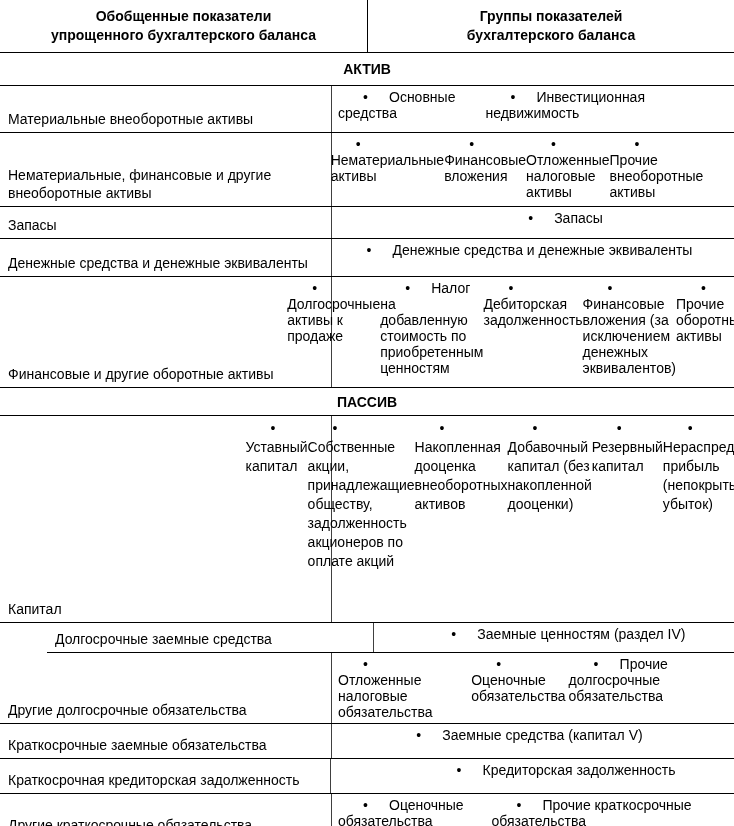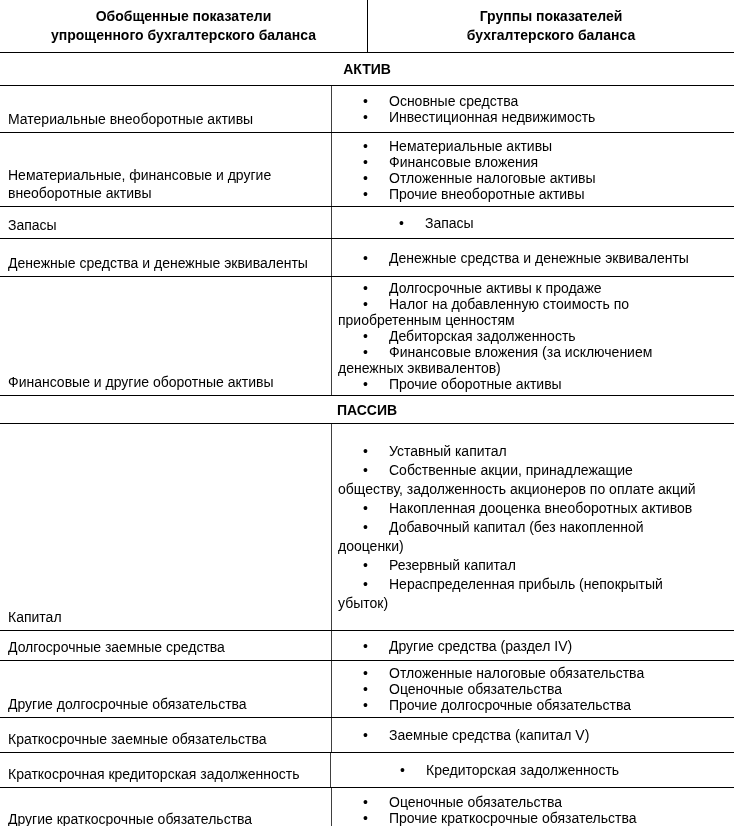--- a/index.html
+++ b/index.html
@@ -60,21 +60,21 @@
     padding: 4px 12px 4px 8px;
     display: flex;
     align-items: flex-end;
     line-height: 18px;
   }
   .cell-right {
     width: 366px;
     box-sizing: border-box;
     padding: 3px 2px 3px 6px;
     display: flex;
-    flex-direction: column;
+    flex-direction: row;
     justify-content: center;
   }
   .bullet-item {
     line-height: 16px;
   }
   .data-row.lh19 .bullet-item { line-height: 19px; }
   .bullet-mark {
     display: inline-block;
     width: 51px;
     padding-left: 25px;
@@ -152,26 +152,26 @@
         </div>
         <div class="cell-right">
           <div class="bullet-item"><span class="bullet-mark">•</span><span>Уставный капитал</span></div>
           <div class="bullet-item"><span class="bullet-mark">•</span><span>Собственные акции, принадлежащие обществу, задолженность акционеров по оплате акций</span></div>
           <div class="bullet-item"><span class="bullet-mark">•</span><span>Накопленная дооценка внеоборотных активов</span></div>
           <div class="bullet-item"><span class="bullet-mark">•</span><span>Добавочный капитал (без накопленной дооценки)</span></div>
           <div class="bullet-item"><span class="bullet-mark">•</span><span>Резервный капитал</span></div>
           <div class="bullet-item"><span class="bullet-mark">•</span><span>Нераспределенная прибыль (непокрытый убыток)</span></div>
         </div>
       </div>
-      <div class="data-row" style="min-height: 29px;">
+      <div class="data-row" style="min-height: 29px; margin-left: 47px;">
         <div class="cell-left">
           <span>Долгосрочные заемные средства</span>
         </div>
         <div class="cell-right">
-          <div class="bullet-item"><span class="bullet-mark">•</span><span>Другие средства (раздел IV)</span></div>
+          <div class="bullet-item"><span class="bullet-mark">•</span><span>Заемные ценностям (раздел IV)</span></div>
         </div>
       </div>
       <div class="data-row" style="min-height: 56px;">
         <div class="cell-left">
           <span>Другие долгосрочные обязательства</span>
         </div>
         <div class="cell-right">
           <div class="bullet-item"><span class="bullet-mark">•</span><span>Отложенные налоговые обязательства</span></div>
           <div class="bullet-item"><span class="bullet-mark">•</span><span>Оценочные обязательства</span></div>
           <div class="bullet-item"><span class="bullet-mark">•</span><span>Прочие долгосрочные обязательства</span></div>

